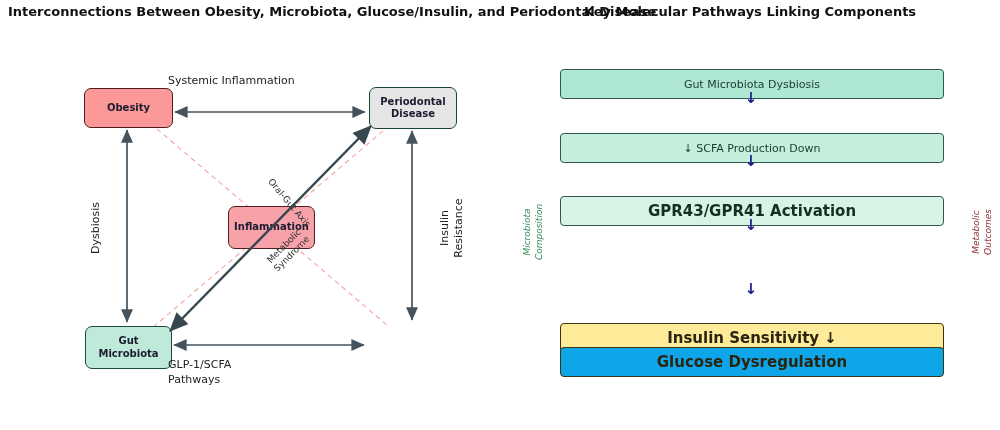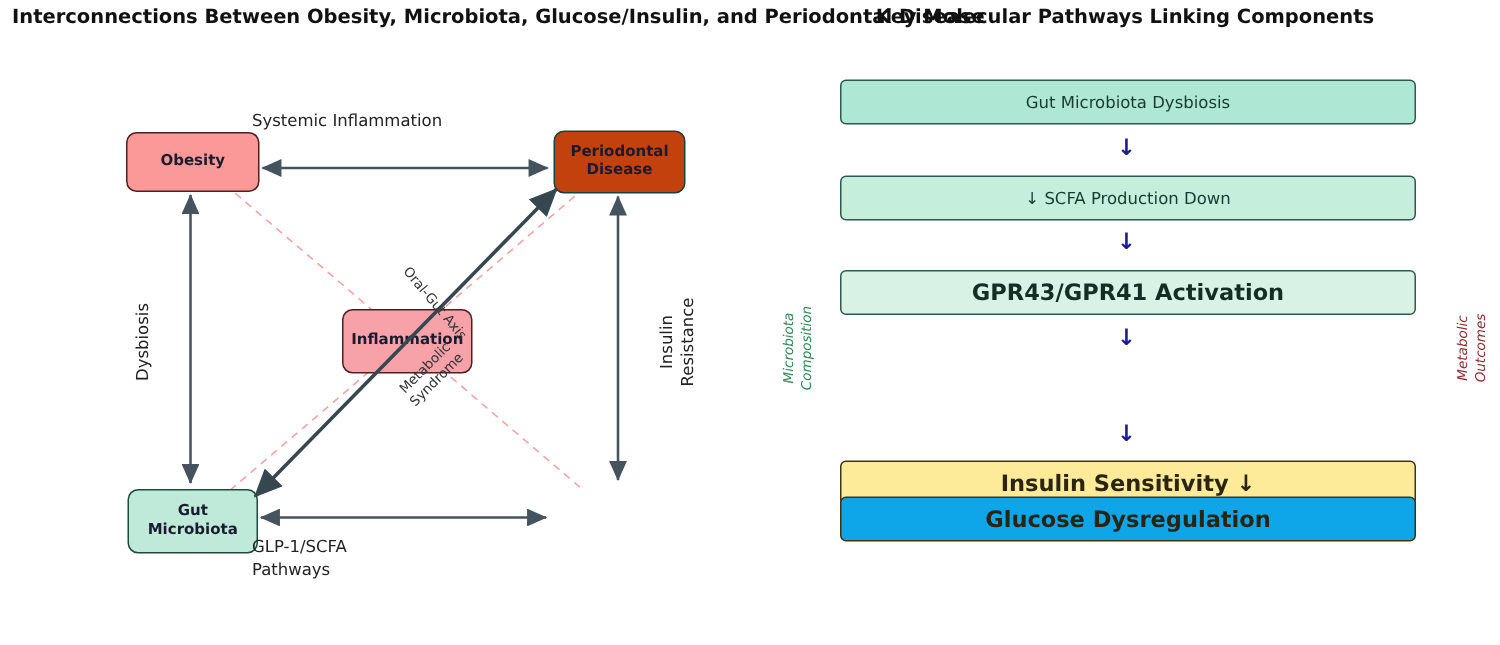--- a/index.html
+++ b/index.html
@@ -7,35 +7,35 @@
   .stage{position:absolute;left:0;top:0;width:1000px;height:430px;}
   .panel-title{position:absolute;font-size:13px;font-weight:bold;color:#111;white-space:nowrap;}
   #left-title{left:8px;top:4px;}
   #right-title{left:505px;top:4px;width:490px;text-align:center;}
   svg.layer{position:absolute;left:0;top:0;}
   #back-svg{z-index:1;}
   #front-svg{z-index:3;pointer-events:none;}
   .node{position:absolute;z-index:2;border-radius:7px;display:flex;align-items:center;justify-content:center;
         text-align:center;font-weight:bold;font-size:10px;line-height:1.25;color:#1b1b2f;white-space:pre-line;}
   #node-obesity{left:84px;top:88px;width:87px;height:38px;background:#fb9898;border:1.7px solid #4d1f1f;}
-  #node-periodontal{left:369px;top:87px;width:86px;height:40px;background:#c2410c;border:1.7px solid #17443a;}
+  #node-periodontal{left:369px;top:87px;width:86px;height:40px;background:#e5e5e5;border:1.7px solid #17443a;}
   #node-inflammation{left:228px;top:206px;width:85px;height:41px;background:#f7a2a8;border:1.7px solid #4d1f1f;}
   #node-gut{left:85px;top:326px;width:85px;height:41px;background:#bfe9d8;border:1.7px solid #1d4a3c;}
   #node-glucose{left:368px;top:324px;width:86px;height:40px;background:#f8e27d;border:1.7px solid #4d4210;}
   .edge-lbl{position:absolute;z-index:4;color:#222;font-size:11px;white-space:pre-line;line-height:1.35;}
   #lbl-top{left:168px;top:74px;width:200px;}
   #lbl-bottom{left:168px;top:358px;width:200px;}
   .rot{position:absolute;z-index:4;transform:translate(-50%,-50%) rotate(-90deg);text-align:center;white-space:pre-line;}
   #lbl-left{left:95px;top:228px;font-size:11px;color:#222;}
   #lbl-right{left:452px;top:228px;font-size:11px;color:#222;line-height:1.3;}
   .diag-lbl{position:absolute;z-index:4;font-size:9px;color:#333;text-align:center;white-space:pre-line;line-height:1.2;}
   #lbl-oralgut{left:289px;top:203px;transform:translate(-50%,-50%) rotate(50deg);}
   #lbl-metsyn{left:288px;top:250px;transform:translate(-50%,-50%) rotate(-45deg);}
   .flow-box{position:absolute;left:560px;width:382px;height:28px;z-index:2;border-radius:4px;
-            display:flex;align-items:center;justify-content:center;text-align:center;}
+            display:flex;align-items:center;justify-content:center;text-align:center;margin-top:16px;}
   .flow-reg{font-size:11px;color:#173b30;}
   .flow-bold{font-size:15px;font-weight:bold;color:#142e24;}
   #flow-0{top:53px;background:#aee7d3;border:1.6px solid #2d5a4e;}
   #flow-1{top:117px;background:#c5eedd;border:1.6px solid #2d5a4e;}
   #flow-2{top:180px;background:#d8f3e6;border:1.6px solid #2d5a4e;}
   #flow-3{top:243px;background:#e2f6ee;border:1.6px solid #2d5a4e;}
   #flow-4{top:307px;background:#fdeb9a;border:1.6px solid #3d3512;color:#2b2410;}
   #flow-5{top:331px;background:#0ea5e9;border:1.6px solid #3d3512;color:#2b2410;}
   .flow-arrow{position:absolute;left:741px;width:20px;height:18px;z-index:2;text-align:center;
               font-size:15px;font-weight:bold;color:#1c1c8f;line-height:18px;}

